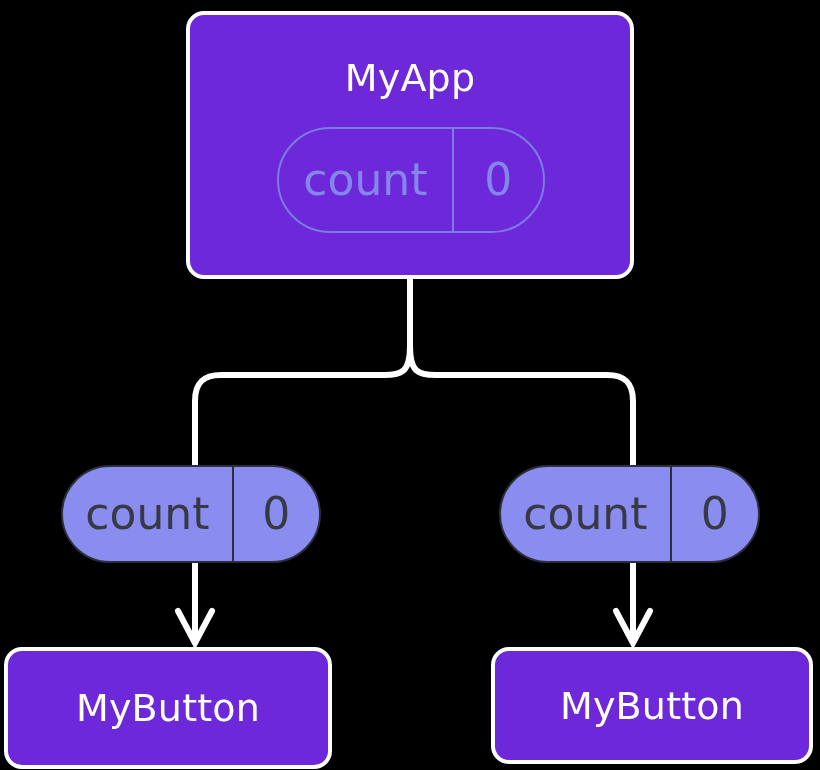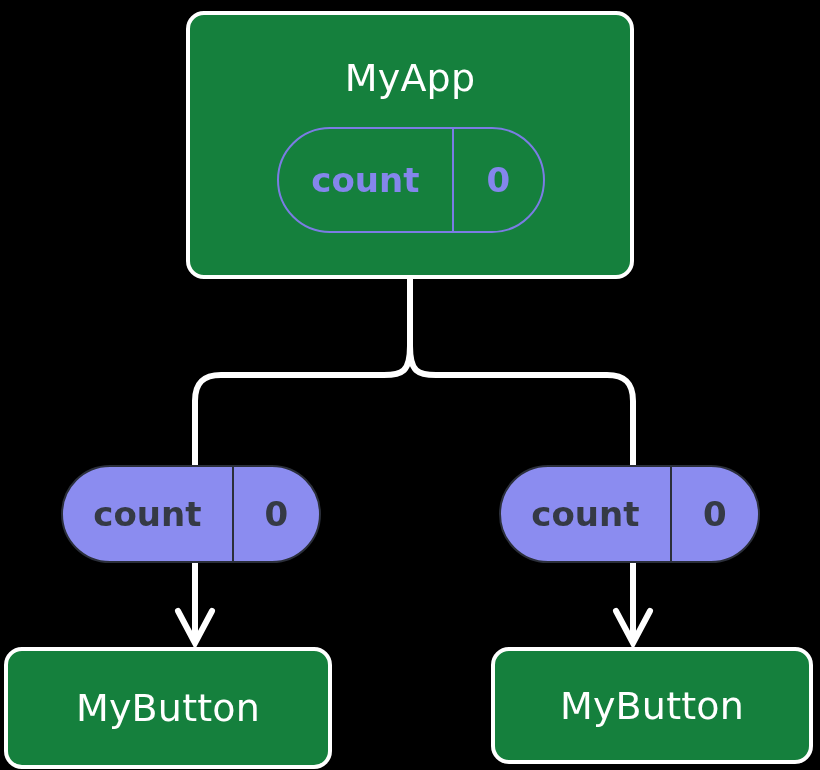--- a/index.html
+++ b/index.html
@@ -26,21 +26,21 @@
     top: 0;
     width: 820px;
     height: 770px;
     pointer-events: none;
   }
 
   
   .widget-box {
     position: absolute;
     box-sizing: border-box;
-    background: #15803d;
+    background: #6d28d9;
     border: 4px solid #ffffff;
     border-radius: 18px;
     display: flex;
     flex-direction: column;
     align-items: center;
     z-index: 3;
   }
   .widget-title {
     color: #ffffff;
     font-size: 38px;
@@ -78,24 +78,23 @@
     display: flex;
     align-items: stretch;
     border-radius: 999px;
     overflow: hidden;
     z-index: 4;
   }
   .pill-key, .pill-value {
     display: flex;
     align-items: center;
     justify-content: center;
-    font-size: 34px;
+    font-size: 44px;
     line-height: 1;
     white-space: nowrap;
-    font-weight: bold;
   }
 
   
   .state-pill.outline {
     border: 2px solid #7b7ce4;
     background: transparent;
   }
   .state-pill.outline .pill-key,
   .state-pill.outline .pill-value {
     color: #8486ec;

